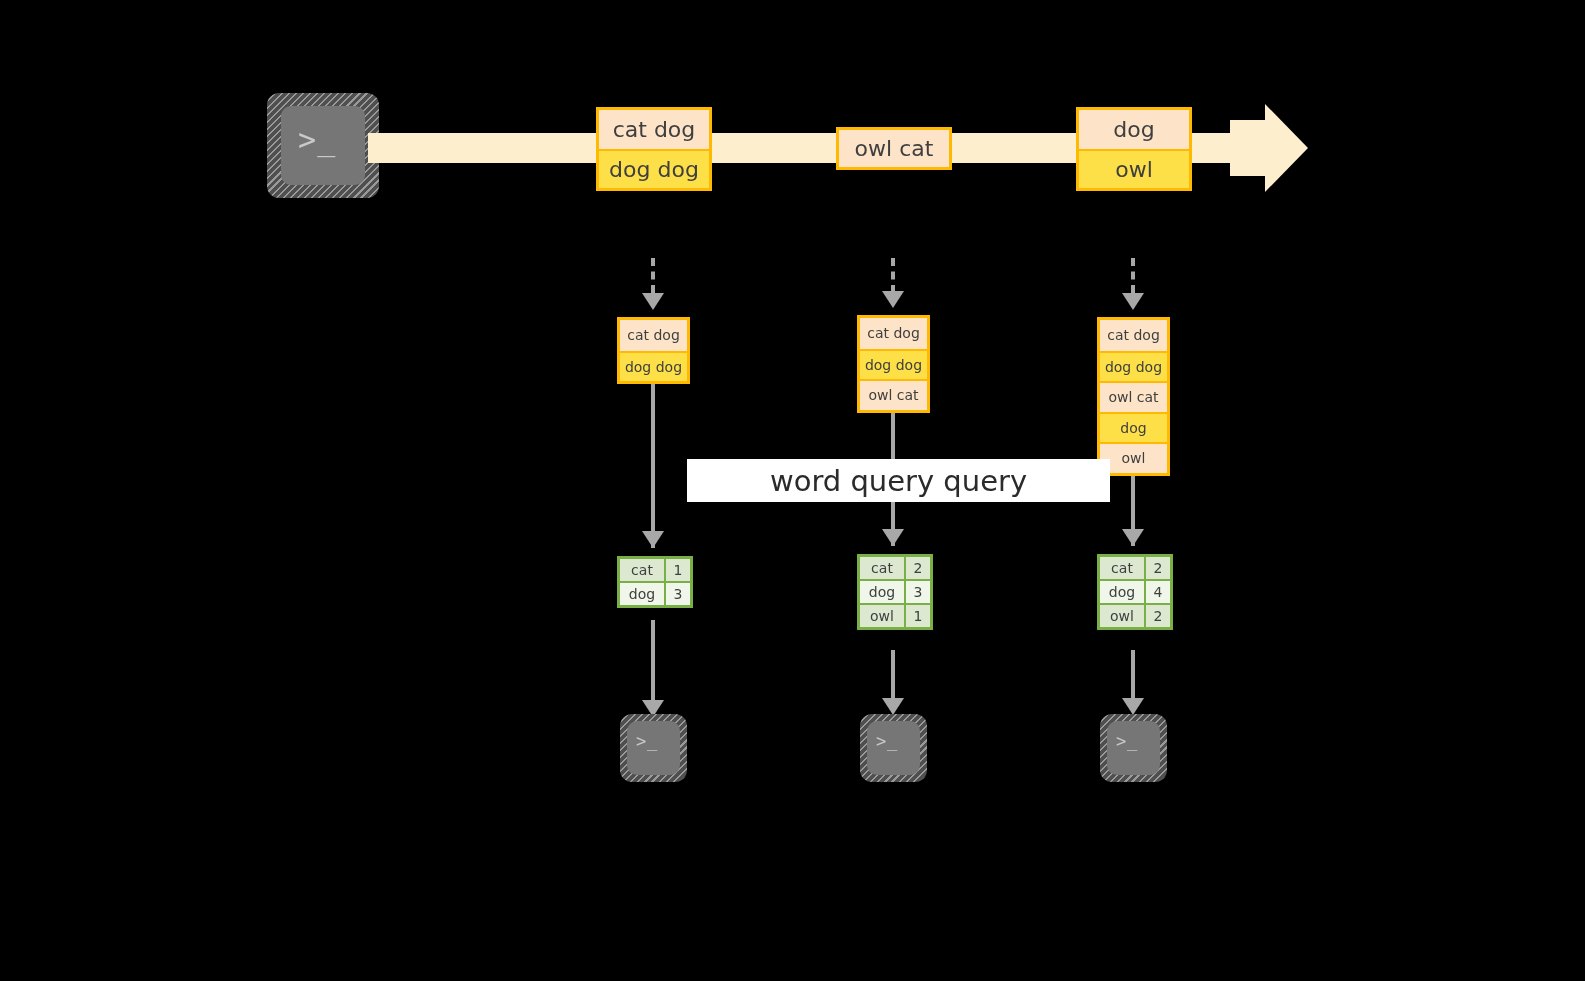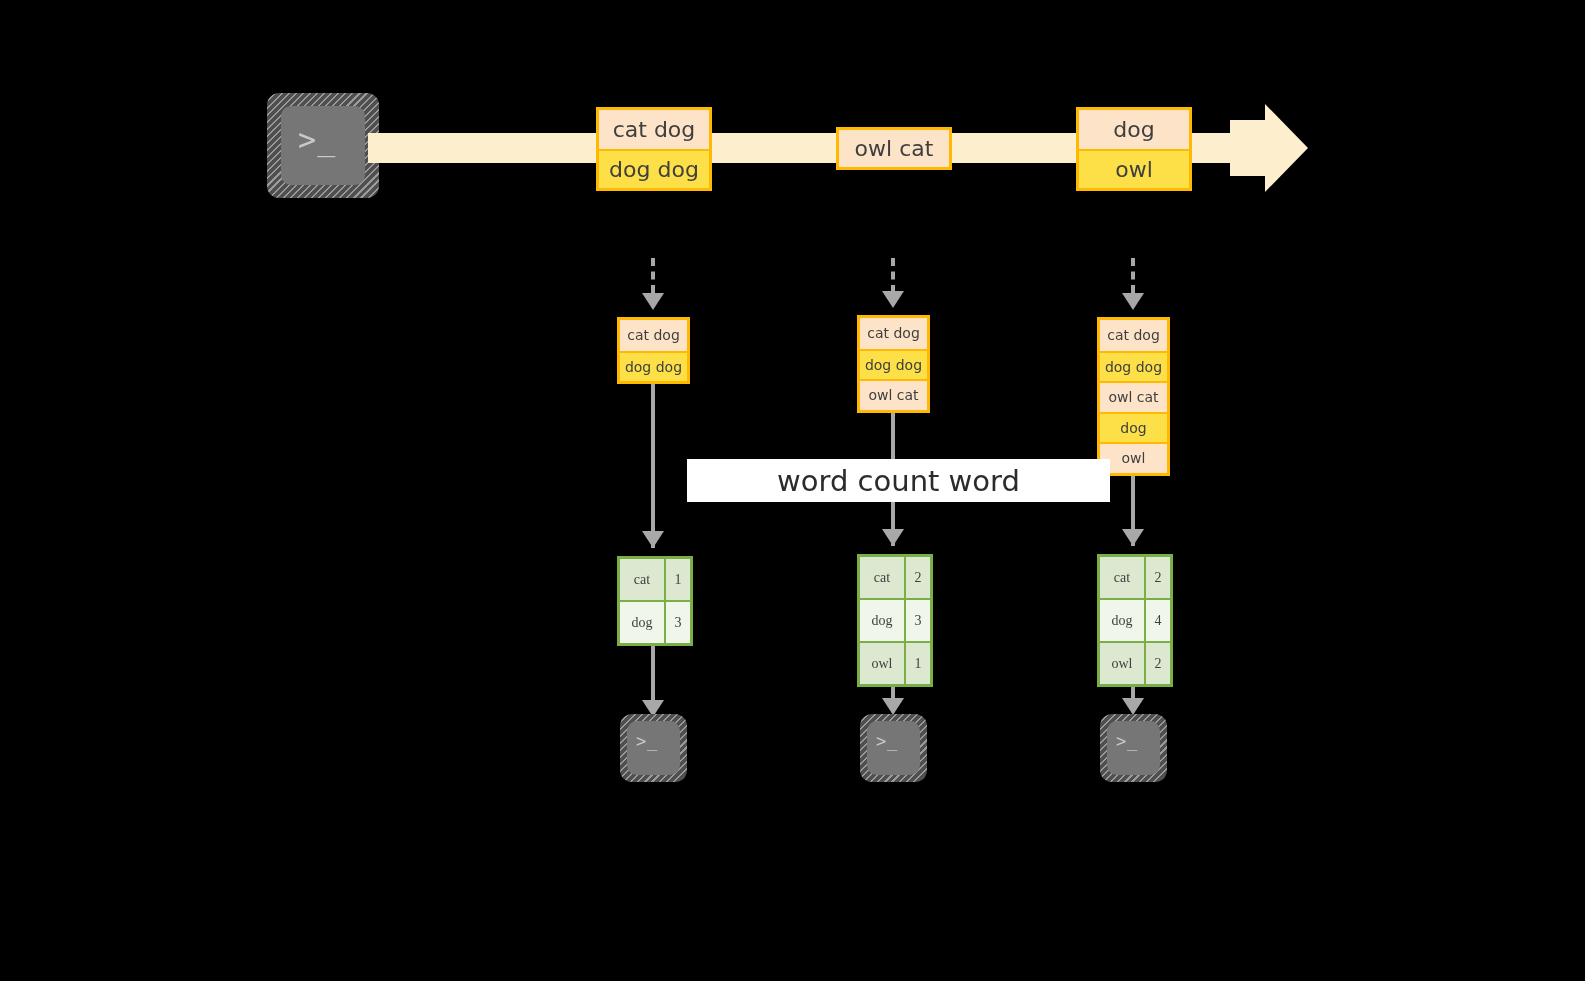--- a/index.html
+++ b/index.html
@@ -90,22 +90,21 @@
     position: absolute;
     box-sizing: border-box;
     border: 3px solid #7aaf45;
     background: #eef3e6;
     display: flex;
     flex-direction: column;
     z-index: 5;
   }
   .gtable .grow {
     display: flex;
-    height: 41px;
-    font-family: Liberation Serif, serif;
+    height: 22px;
   }
   .gtable .grow + .grow { border-top: 2px solid #7aaf45; }
   .gtable .gcell {
     display: flex;
     align-items: center;
     justify-content: center;
     font-size: 14px;
     color: #3f3f3f;
     box-sizing: border-box;
     white-space: nowrap;
@@ -280,16 +279,16 @@
   <div class="vline" style="left:1131px; top:650px; height:54px;"></div>
   <div class="vhead" style="left:1122px; top:698px;"></div>
 
   <div class="term" style="left:1100px; top:714px; width:67px; height:68px;">
     <div class="hatch"></div>
     <div class="face" style="left:7px; top:7px; width:53px; height:54px;"></div>
     <div class="prompt" style="left:16px; top:19px; font-size:17px;">&gt;_</div>
   </div>
 
   <div class="banner" style="left:687px; top:459px; width:423px; height:43px;">
-    <span>word count word</span>
+    <span>word query query</span>
   </div>
 
 </div>
 
 </body></html>

